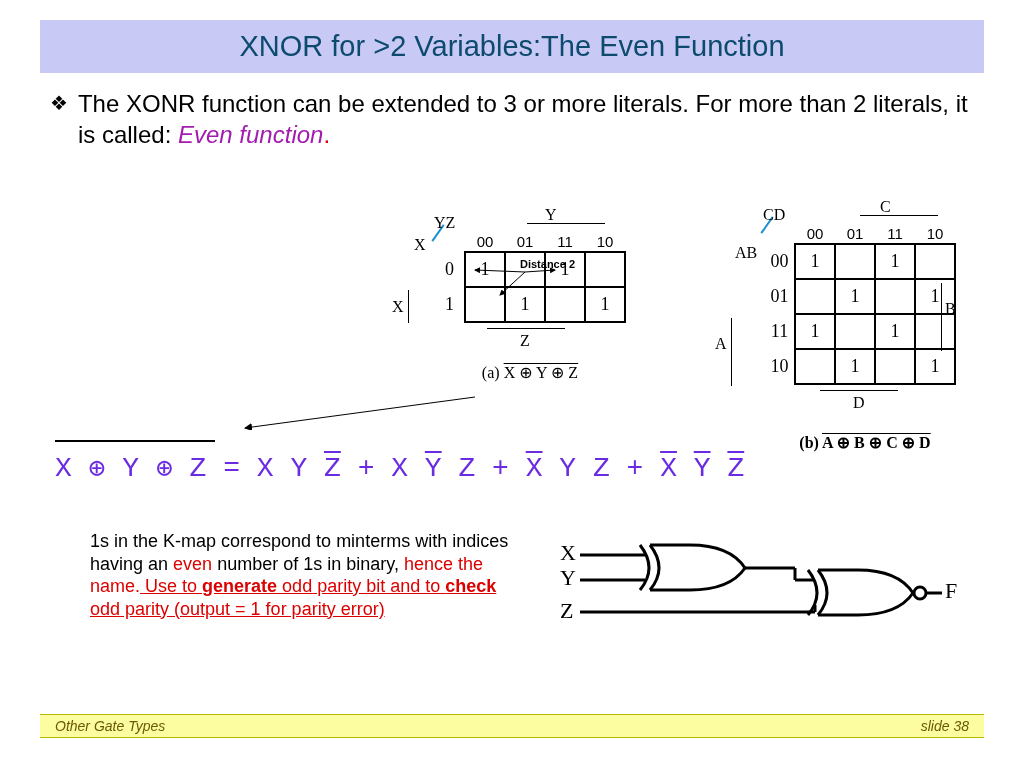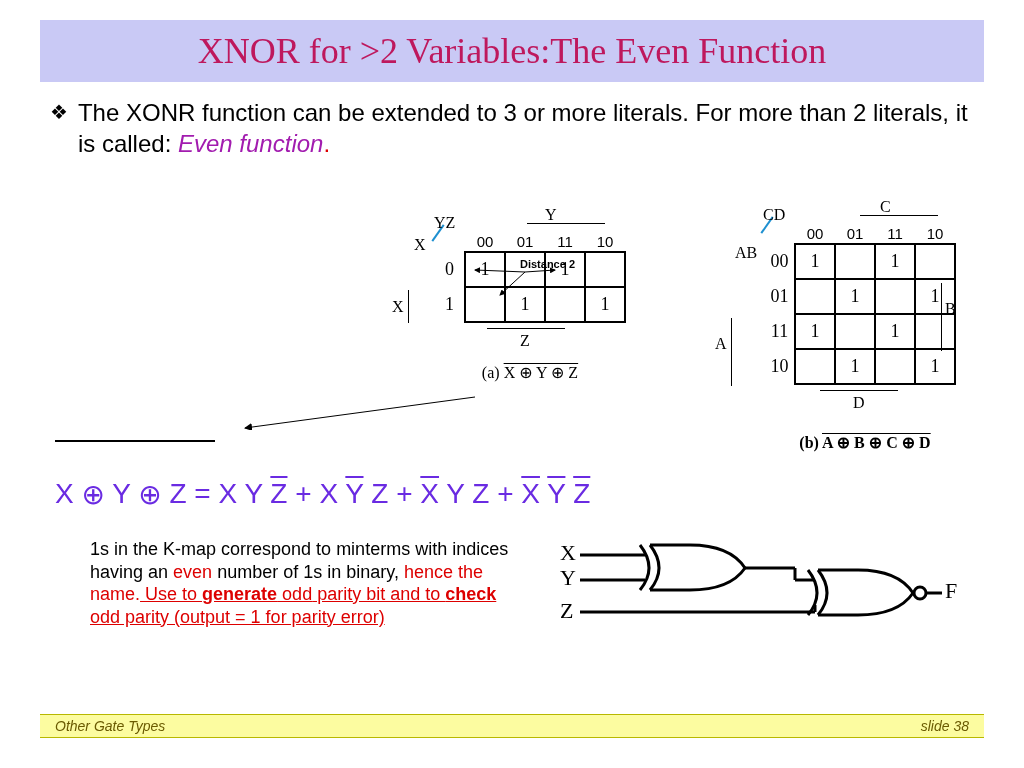--- a/index.html
+++ b/index.html
@@ -11,58 +11,56 @@
     position: relative;
     overflow: hidden;
   }
   .title-bar {
     background: #c9c9f5;
     margin: 20px 40px 15px 40px;
     padding: 10px 20px;
     text-align: center;
   }
   .title-bar h1 {
-    font-family: Liberation Serif, serif;
-    color: #be185d;
-    font-size: 36px;
+    font-family: Liberation Sans, sans-serif;
+    color: #0c4a6e;
+    font-size: 29px;
     font-weight: normal;
   }
   .content { padding: 0 50px; }
   .bullet-row { display: flex; align-items: flex-start; margin-bottom: 15px; }
   .bullet-icon { font-size: 20px; margin-right: 10px; margin-top: 3px; }
   .bullet-text { font-size: 24px; line-height: 1.3; }
   .red { color: #a21caf; font-style: italic; text-align: center; }
   .red-plain { color: #d00; }
   .red-under { color: #d00; text-decoration: underline; }
   .purple-note {
     color: #7a1a7a;
     font-size: 22px;
     margin-left: 40px;
     margin-top: 60px;
     line-height: 1.3;
   }
   .equation {
     position: absolute;
     left: 55px;
     top: 450px;
-    font-family: Liberation Sans, sans-serif;
+    font-family: Liberation Mono, monospace;
     font-size: 28px;
     color: #6a2be2;
-    margin-top: 27px;
   }
   .bar { text-decoration: overline; }
   .oplus { position: relative; top: 1px; }
   .bottom-text {
     position: absolute;
     left: 90px;
     top: 530px;
     width: 420px;
     font-size: 18px;
     line-height: 1.25;
-    margin-top: 8px;
   }
   .footer {
     position: absolute;
     bottom: 30px;
     left: 40px;
     right: 40px;
     background: #fcfca0;
     border-top: 1px solid #b8b800;
     border-bottom: 1px solid #b8b800;
     padding: 3px 15px;

